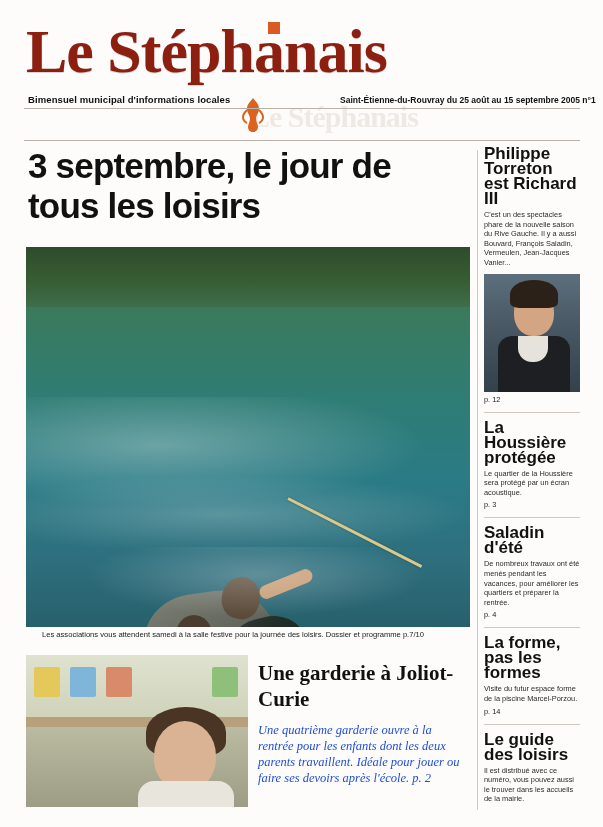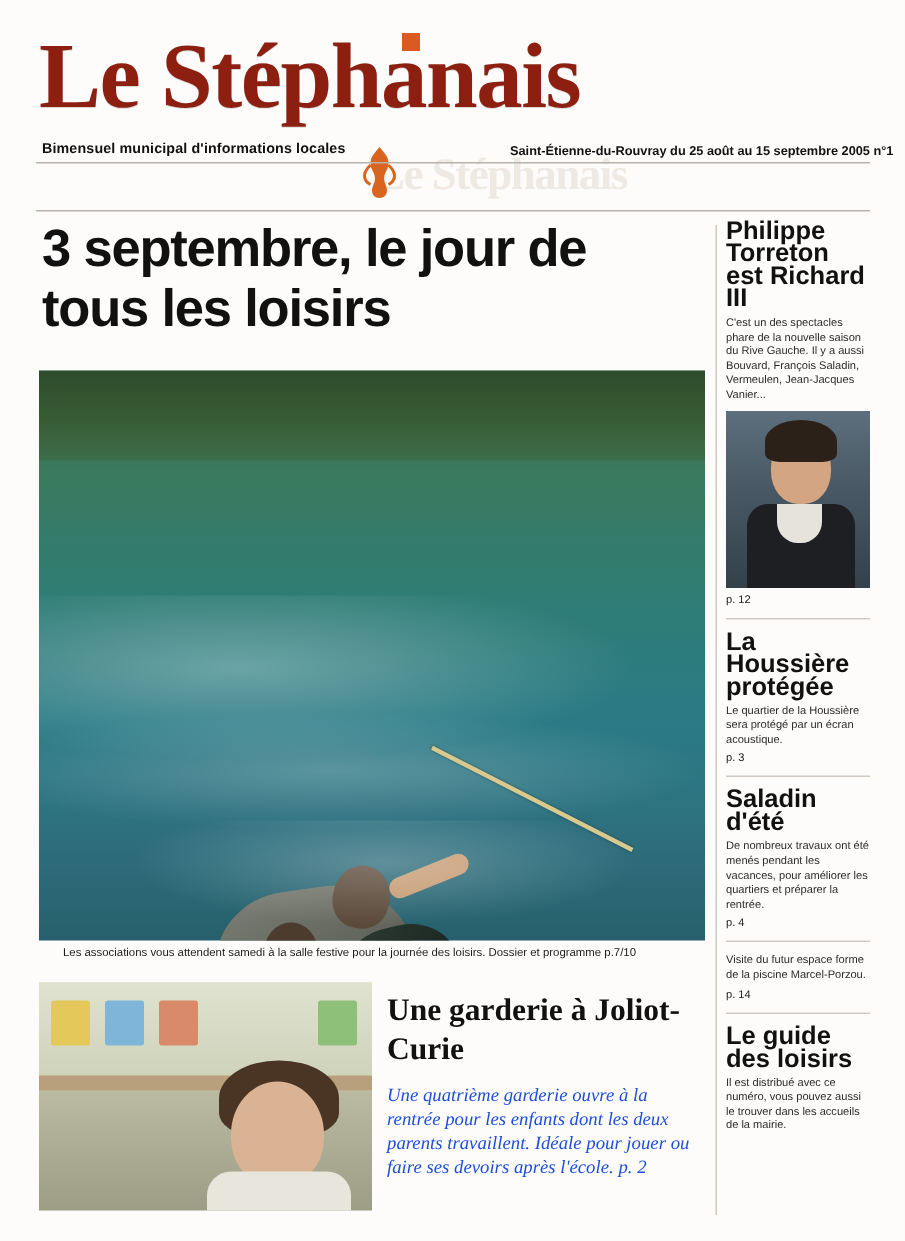--- a/index.html
+++ b/index.html
@@ -296,20 +296,21 @@
     <div class="brief-sep"></div>
 
     <div class="brief">
       <h3>Saladin d'été</h3>
       <p>De nombreux travaux ont été menés pendant les vacances, pour améliorer les quartiers et préparer la rentrée.</p>
       <span class="page-ref">p. 4</span>
     </div>
     <div class="brief-sep"></div>
 
     <div class="brief">
+      <h3>La forme, pas les formes</h3>
       <p>Visite du futur espace forme de la piscine Marcel-Porzou.</p>
       <span class="page-ref">p. 14</span>
     </div>
     <div class="brief-sep"></div>
 
     <div class="brief">
       <h3>Le guide des loisirs</h3>
       <p>Il est distribué avec ce numéro, vous pouvez aussi le trouver dans les accueils de la mairie.</p>
     </div>
 

